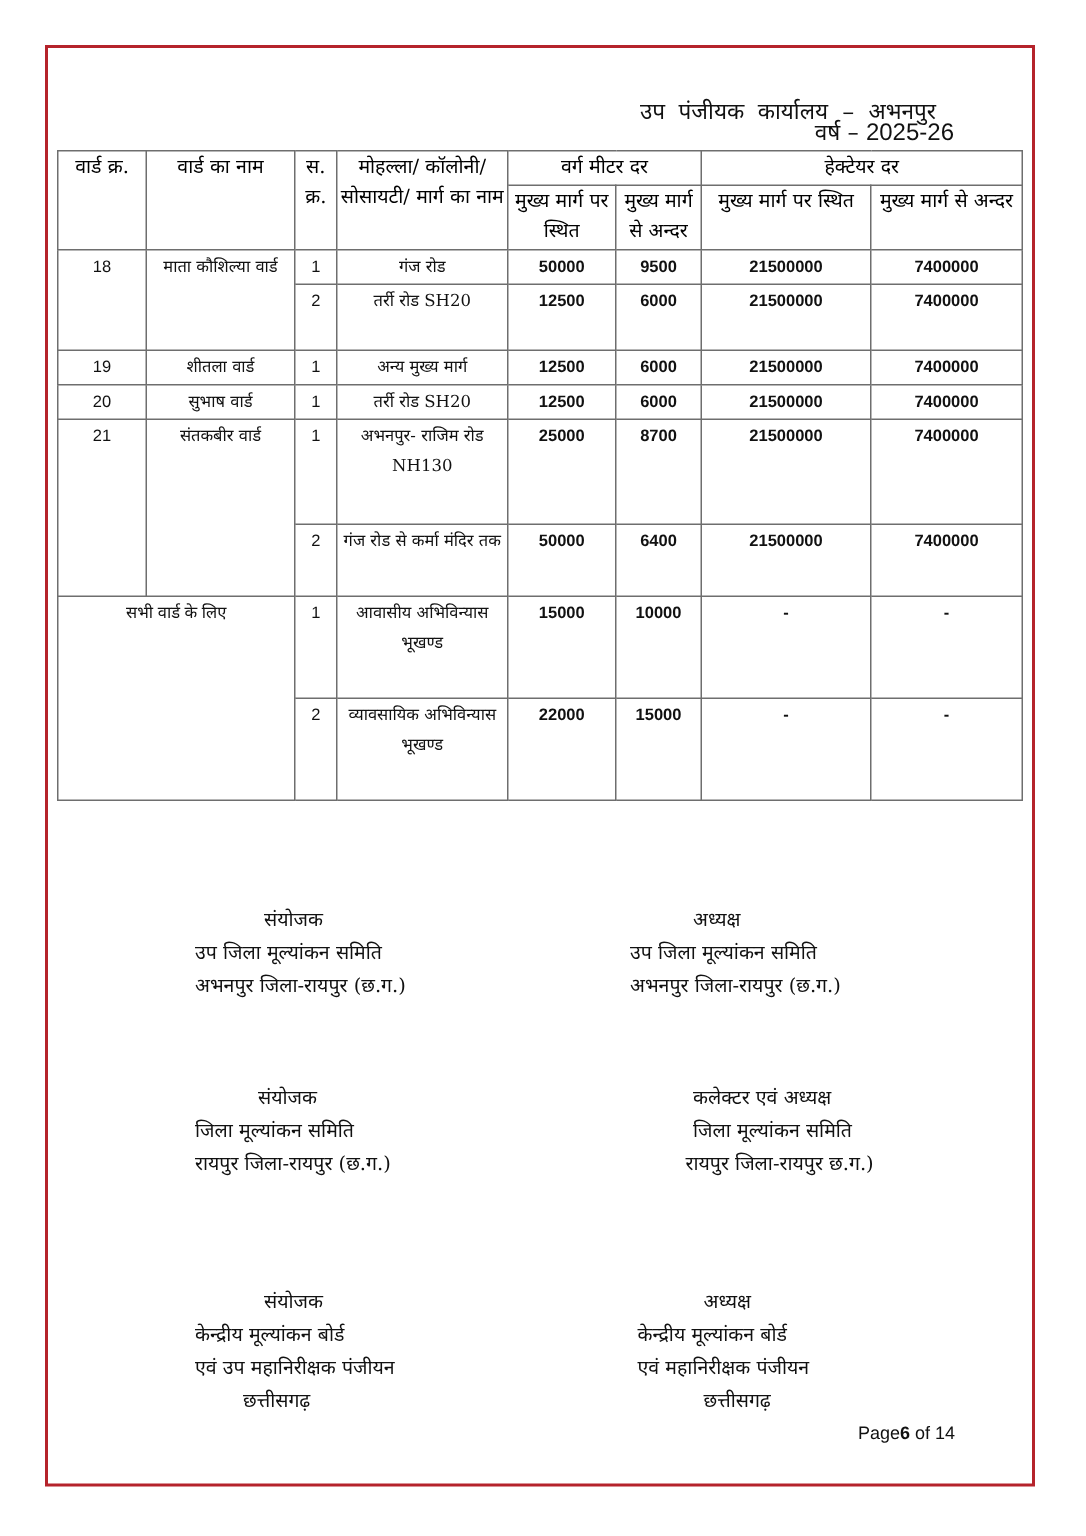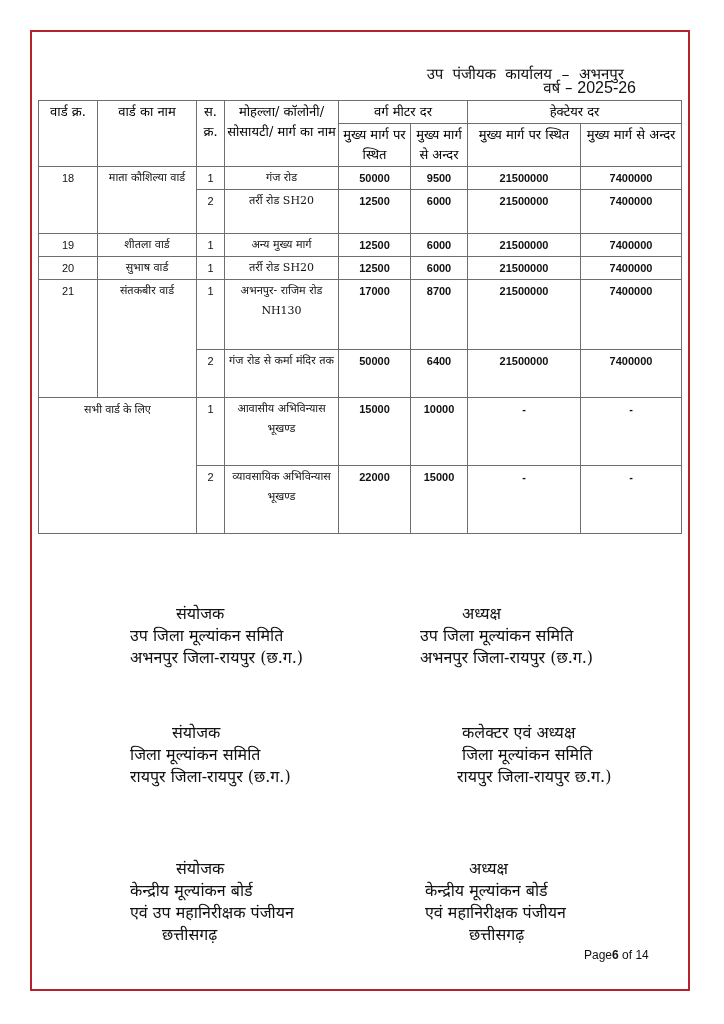--- a/index.html
+++ b/index.html
@@ -19,25 +19,25 @@
   table.rates th { font-family: "DejaVu Serif", serif; font-weight: normal; color: #000000;
                    font-size: 13px; line-height: 20px; }
   table.rates td { font-size: 11px; line-height: 20px; }
   td.wardno { font-family: "Liberation Sans", sans-serif; font-size: 14px; }
   td.wardname, td.locality { font-family: "DejaVu Serif", serif; font-size: 12.5px; }
   td.sno { font-family: "Liberation Sans", sans-serif; font-size: 14px; }
   td.num { font-family: "Liberation Sans", sans-serif; font-weight: bold; font-size: 13px; }
   td.all-wards { vertical-align: middle; font-family: Liberation Sans, sans-serif; font-size: 13px; }
   .lat { font-family: "Liberation Sans", sans-serif; font-size: 14px; }
 
-  .sig { position: absolute; font-family: "DejaVu Serif", serif; font-size: 16px; line-height: 22px; }
+  .sig { position: absolute; font-family: "DejaVu Serif", serif; font-size: 13px; line-height: 22px; }
   .sig .title { display: block; }
   .sig .line { display: block; }
   .footer { position: absolute; left: 572px; top: 948px; font-family: "Liberation Sans", sans-serif;
-            font-size: 12px; color: #111; margin-left: 12px; }
+            font-size: 12px; color: #111; }
   .footer b { font-weight: bold; }
 </style>
 </head>
 <body>
 
 <div class="page-border"></div>
 
 <div class="office">उप पंजीयक कार्यालय – अभनपुर</div>
 <div class="year">
   <span>वर्ष –</span>
@@ -112,21 +112,21 @@
       <td class="num">6000</td>
       <td class="num">21500000</td>
       <td class="num">7400000</td>
     </tr>
 
     <tr style="height:70px">
       <td rowspan="2" class="wardno">21</td>
       <td rowspan="2" class="wardname">संतकबीर वार्ड</td>
       <td class="sno">1</td>
       <td class="locality">अभनपुर- राजिम रोड NH130</td>
-      <td class="num">17000</td>
+      <td class="num">25000</td>
       <td class="num">8700</td>
       <td class="num">21500000</td>
       <td class="num">7400000</td>
     </tr>
     <tr style="height:48px">
       <td class="sno">2</td>
       <td class="locality">गंज रोड से कर्मा मंदिर तक</td>
       <td class="num">50000</td>
       <td class="num">6400</td>
       <td class="num">21500000</td>

